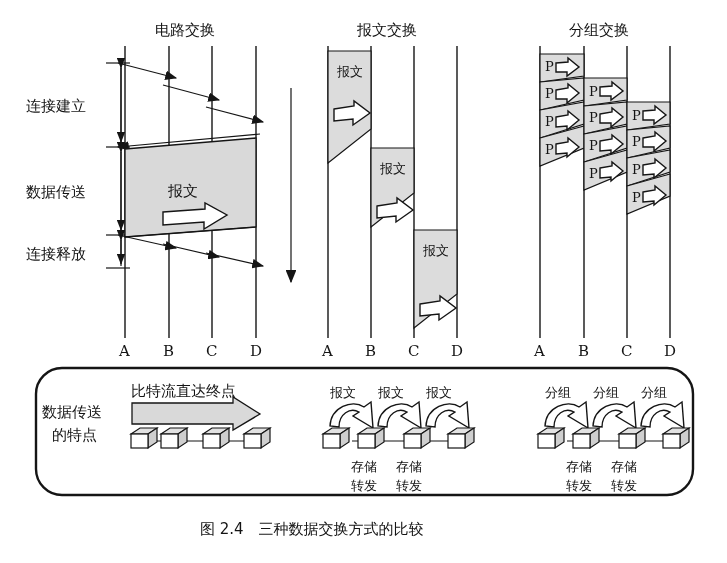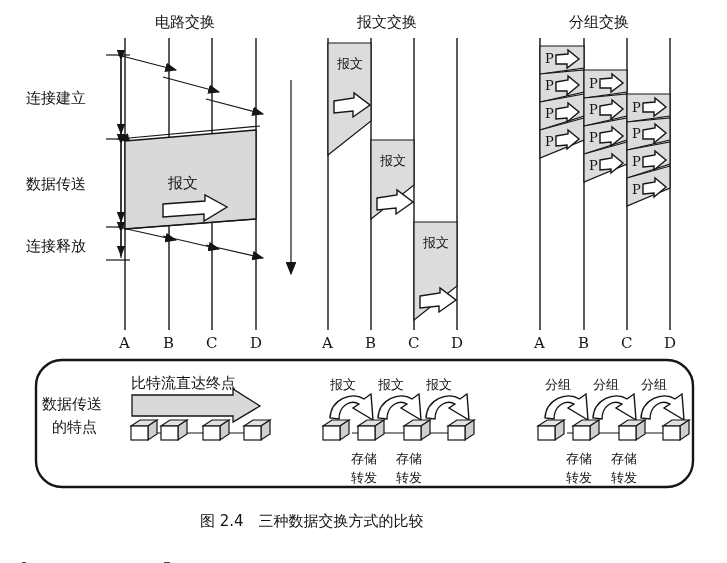--- a/index.html
+++ b/index.html
@@ -1,21 +1,21 @@
 <!DOCTYPE html>
 <html><head>
 <meta charset="utf-8">
 <style>
   html,body{margin:0;padding:0;background:#ffffff;}
   body{
     width:727px;height:563px;position:relative;overflow:hidden;
     font-family:"DejaVu Sans","Liberation Sans",sans-serif;
     color:#1a1a1a;
   }
-  #root{position:absolute;left:0;top:8px;width:727px;height:511px;}
+  #root{position:absolute;left:0;top:16px;width:727px;height:511px;}
   svg#figure{position:absolute;left:0;top:0;width:727px;height:563px;display:block;}
   .cn{font-family:"DejaVu Sans","Liberation Sans",sans-serif;}
   text{fill:#141414;}
   .t-title{font-size:15px;}
   .t-label{font-size:15px;}
   .t-node{font-size:15px;font-family:"DejaVu Serif","Liberation Serif",serif;}
   .t-small{font-size:13px;}
   .t-p{font-size:13px;font-family:"DejaVu Serif","Liberation Serif",serif;}
   .t-cap{font-size:15px;}
   .lifeline{stroke:#151515;stroke-width:1.4;fill:none;}

